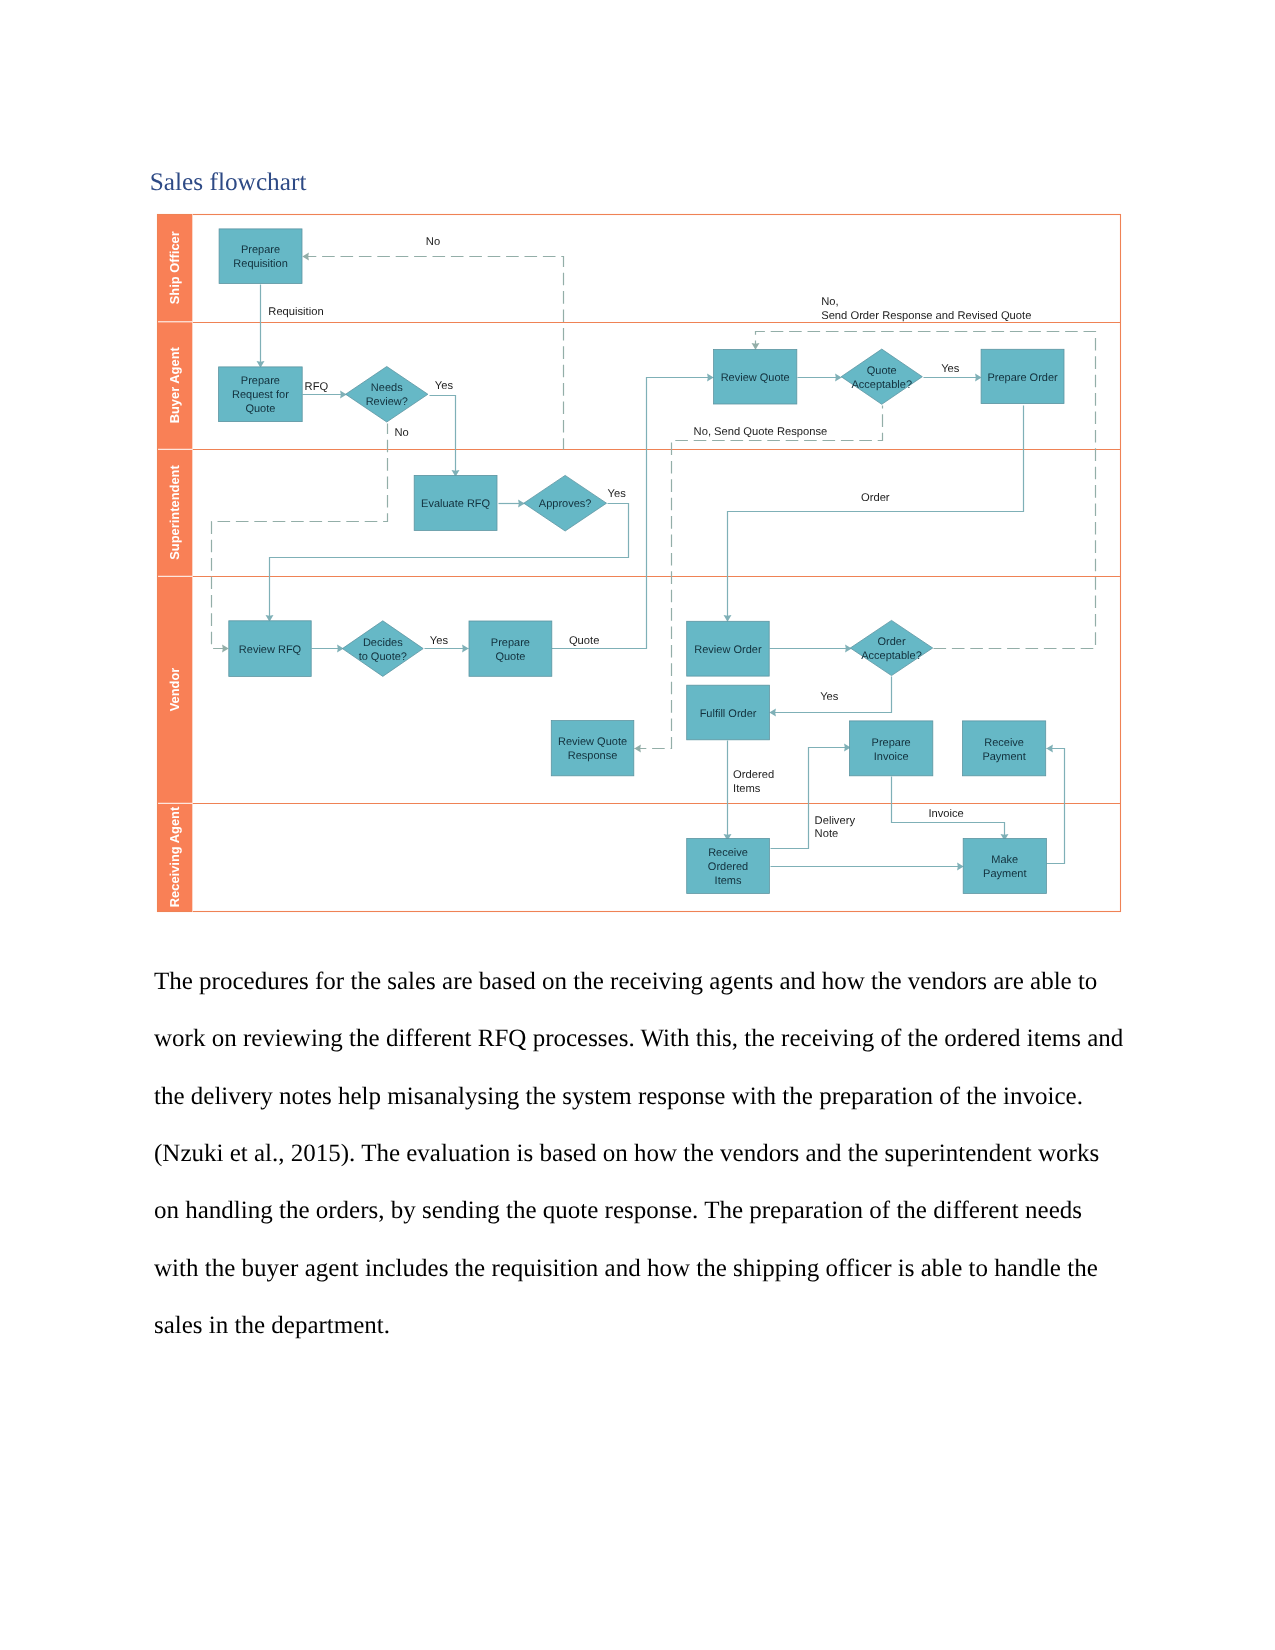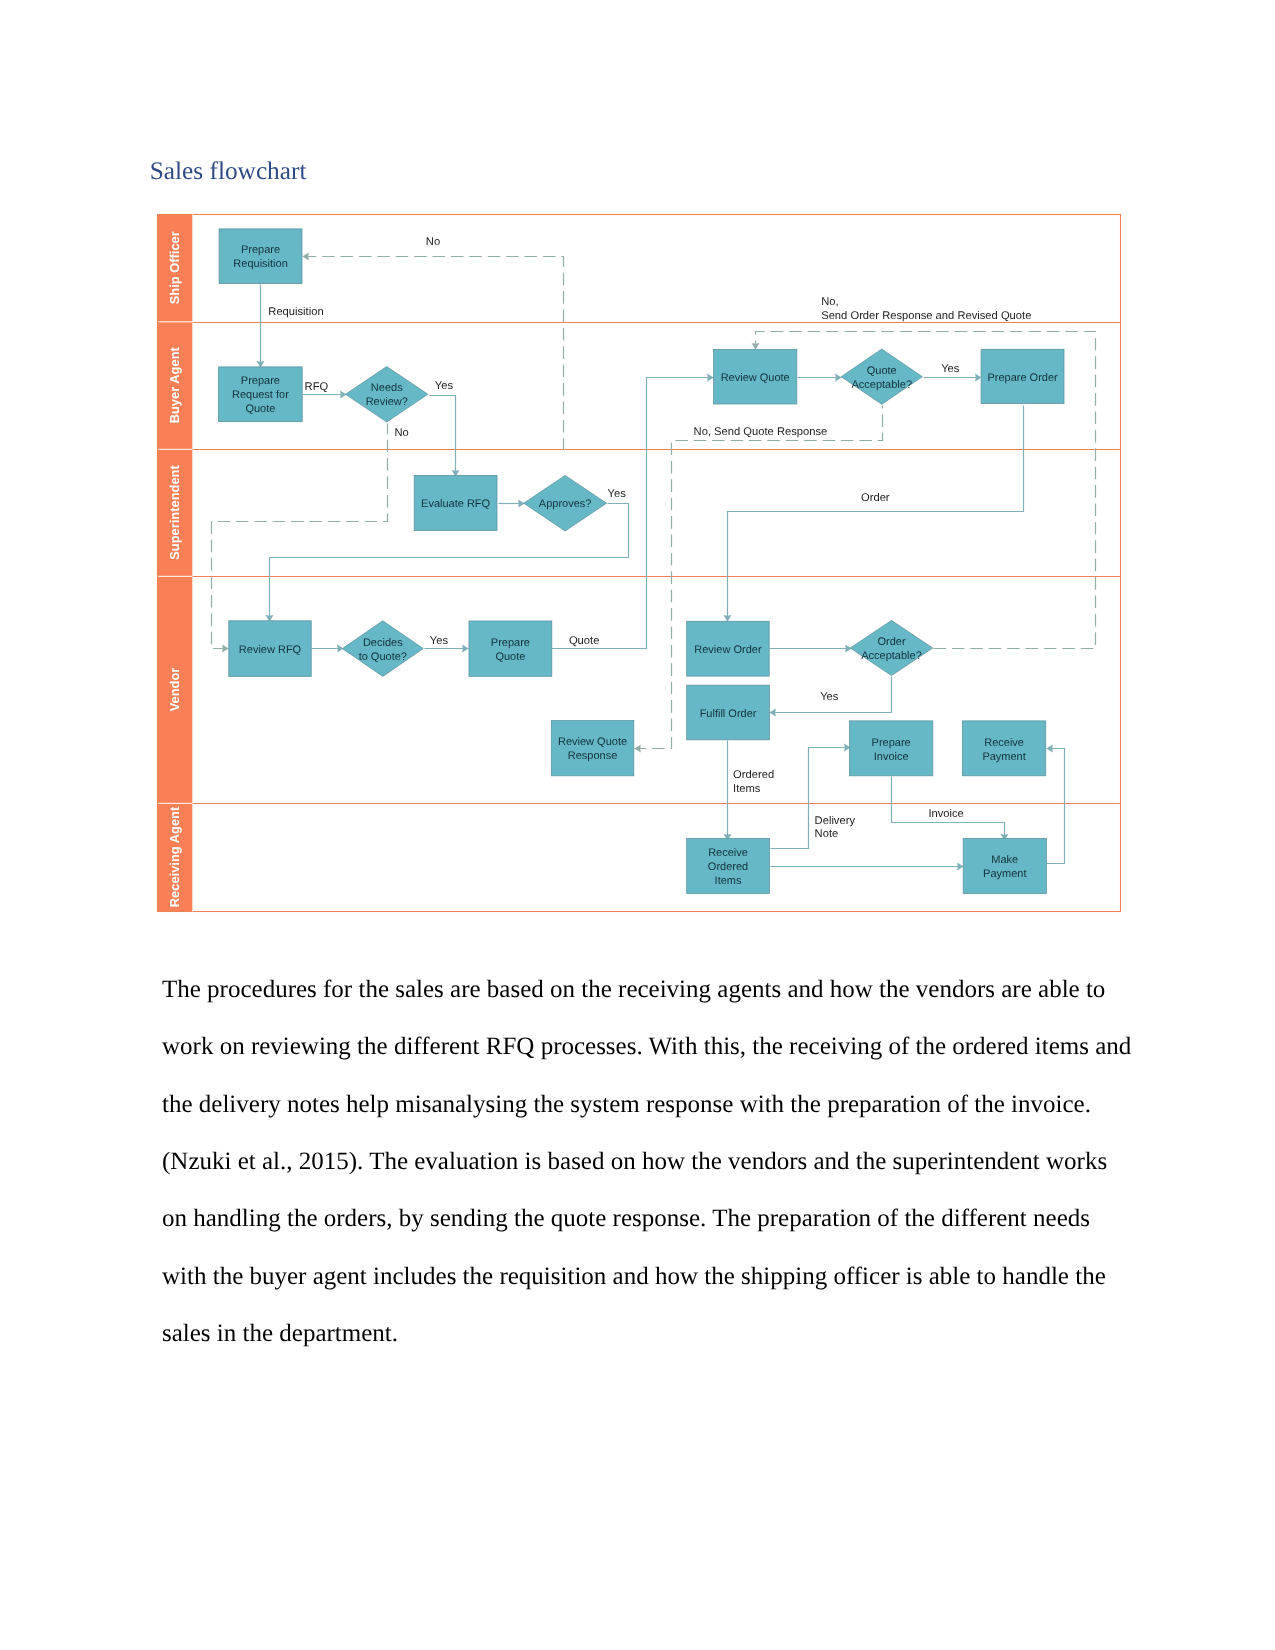--- a/index.html
+++ b/index.html
@@ -1,29 +1,29 @@
 <!DOCTYPE html>
 <html><head>
 <meta charset="utf-8">
 <title>Sales flowchart</title>
 <style>
   html,body{margin:0;padding:0;background:#ffffff;}
   body{width:1275px;height:1650px;
        font-family:"Liberation Serif",serif;
        -webkit-font-smoothing:antialiased;text-rendering:geometricPrecision;}
   .page{position:relative;width:1275px;height:1650px;overflow:hidden;background:#fff;}
-  .doc-title{position:absolute;left:149.8px;top:156px;transform:translateZ(0);
+  .doc-title{position:absolute;left:149.8px;top:167px;transform:translateZ(0);
              font-family:"Liberation Serif",serif;font-size:25.3px;line-height:30px;
              color:#2e4a85;white-space:nowrap;}
   .figure{position:absolute;left:0;top:0;width:1275px;height:1650px;pointer-events:none;}
   .figure svg{display:block;}
   .body-text{position:absolute;left:150px;top:949.2px;width:970px;
              transform:translateZ(0);
              font-family:"Liberation Serif",serif;font-size:25px;line-height:57.3px;
-             color:#000000;text-align:left;margin:12px;}
+             color:#000000;text-align:left;margin:4px;}
   
   svg text{-webkit-font-smoothing:antialiased;}
   .fc-node-label{font-family:"Liberation Sans",sans-serif;font-size:11px;fill:#12303c;}
   .fc-edge-label{font-family:"Liberation Sans",sans-serif;font-size:11.2px;fill:#1c1c1c;}
   .fc-lane-label{font-family:"Liberation Sans",sans-serif;font-size:12.9px;font-weight:bold;fill:#ffffff;}
 </style>
 </head>
 <body>
 
 <div class="page">

